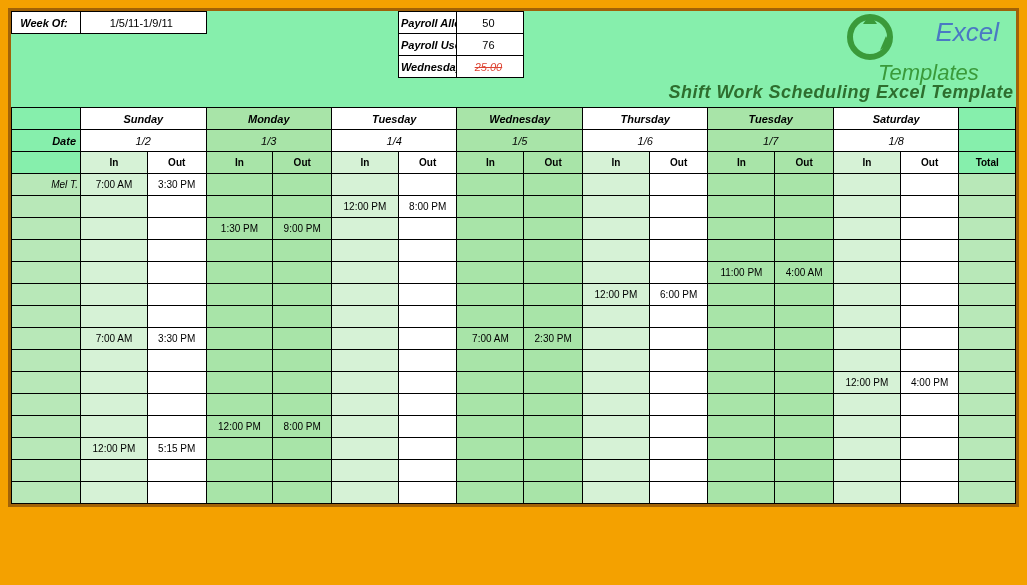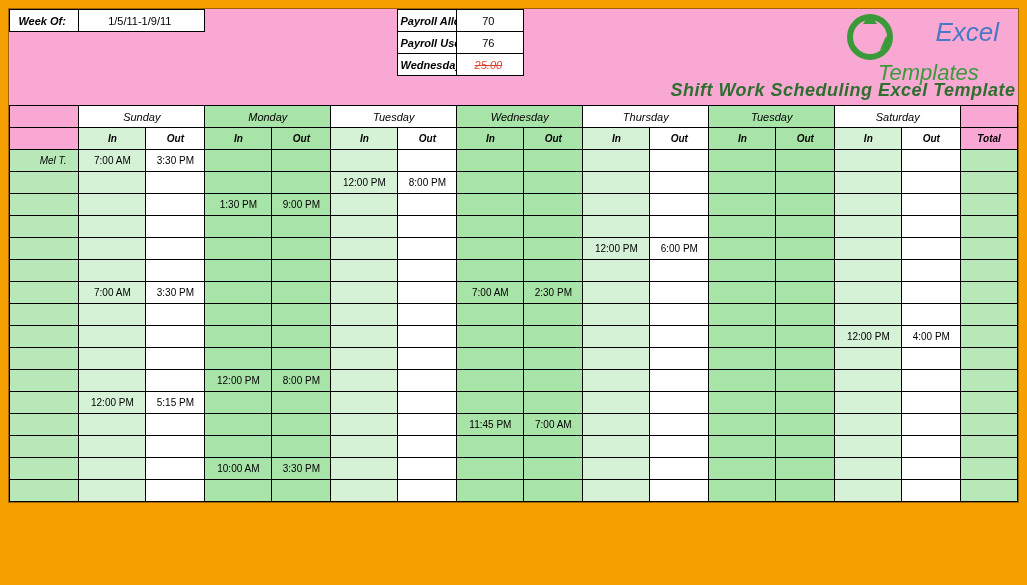--- a/index.html
+++ b/index.html
@@ -1,27 +1,27 @@
 <!DOCTYPE html>
 <html><head>
 <meta charset="utf-8">
 <style>
   * { box-sizing: border-box; margin: 0; padding: 0; }
   body { font-family: Verdana, Arial, sans-serif; background: #f4a100; padding: 8px; width: 1027px; height: 585px; overflow: hidden; }
-  .sheet { background: #f9a8d4; border: 1px solid #a16207; }
+  .sheet { background: #86efac; border: 3px solid #a16207; }
   table { border-collapse: collapse; width: 100%; table-layout: fixed; }
   td, th { border: 1px solid #000; height: 22px; font-size: 10px; text-align: center; padding: 0 2px; overflow: hidden; white-space: nowrap; }
   .hdr-row td { border: 1px solid #000; text-align: right; font-size: 11px; padding-right: 6px; }
   .hdr-row .lbl { font-weight: bold; font-style: italic; background: #fff; }
   .hdr-row .val { text-align: center; background: #fff; }
   .title-row td { height: 30px; font-size: 18px; font-weight: bold; font-style: italic; color: #2e6e2e; text-align: right; border: none; letter-spacing: .5px; }
-  .day-hdr td { font-style: italic; font-weight: normal; font-size: 11px; }
+  .day-hdr td { font-style: italic; font-weight: bold; font-size: 11px; }
   .date-hdr td { font-style: italic; font-size: 11px; }
-  .inout-hdr td { font-style: italic; font-weight: bold; font-size: 10px; }
-  .a-name { background: #b8e8b8; font-style: italic; text-align: center; padding-left: 20px; font-size: 10px; }
+  .inout-hdr td { font-weight: bold; font-size: 10px; }
+  .a-name { background: #b8e8b8; font-style: italic; text-align: right; padding-left: 20px; font-size: 10px; }
   .a-light { background: #d6f2d6; }
   .a-green { background: #a8e4a8; }
   .a-white { background: #fff; }
   .a-total { background: #b8e8b8; }
   .logo { position: absolute; right: 28px; top: 14px; text-align: left; }
   .logo .l1 { font-family: Impact, sans-serif; font-size: 26px; color: #4a78c4; font-style: italic; margin-left: 32px; }
   .logo .l2 { font-family: Impact, sans-serif; font-size: 22px; color: #3a9a3a; font-style: italic; margin-top: 44px; }
   .logo svg { vertical-align: middle; margin-right: 6px; }
   .over { font-weight: bold; }
   .rem-val { color: #d43; font-style: italic; text-decoration: line-through; }
@@ -59,21 +59,21 @@
         <col style="width:56px">
     <col style="width:54px">
   </colgroup>
 
   <tbody>
         <tr class="hdr-row">
     <td class="lbl" style="text-align:center">Week Of:</td>
     <td class="val" colspan="2">1/5/11-1/9/11</td>
     <td colspan="3" style="border:none"></td>
     <td class="lbl">Payroll Alloted</td>
-    <td class="val">70</td>
+    <td class="val">50</td>
     <td colspan="8" style="border:none"></td>
   </tr>
   <tr class="hdr-row">
     <td colspan="3" style="border:none"></td>
     <td colspan="3" style="border:none"></td>
     <td class="lbl">Payroll Used</td>
     <td class="val">76</td>
     <td colspan="8" style="border:none"></td>
   </tr>
   <tr class="hdr-row">
@@ -96,20 +96,31 @@
     <td colspan="2" class="a-white">Sunday</td>
     <td colspan="2" class="a-green">Monday</td>
     <td colspan="2" class="a-white">Tuesday</td>
     <td colspan="2" class="a-green">Wednesday</td>
     <td colspan="2" class="a-white">Thursday</td>
     <td colspan="2" class="a-green">Tuesday</td>
     <td colspan="2" class="a-white">Saturday</td>
     <td></td>
   </tr>
 
+  <tr class="date-hdr">
+    <td style="text-align:right;font-weight:bold;padding-right:4px">Date</td>
+    <td colspan="2" class="a-white">1/2</td>
+    <td colspan="2" class="a-green">1/3</td>
+    <td colspan="2" class="a-white">1/4</td>
+    <td colspan="2" class="a-green">1/5</td>
+    <td colspan="2" class="a-white">1/6</td>
+    <td colspan="2" class="a-green">1/7</td>
+    <td colspan="2" class="a-white">1/8</td>
+    <td></td>
+  </tr>
 
   <tr class="inout-hdr">
     <td></td>
     <td class="a-light">In</td>
           <td class="a-white">Out</td>
     <td class="a-green">In</td>
           <td class="a-green">Out</td>
     <td class="a-light">In</td>
           <td class="a-white">Out</td>
     <td class="a-green">In</td>
@@ -200,20 +211,38 @@
         <tr>
           <td class="a-name"></td>
           <td class="a-light"></td>
           <td class="a-white"></td>
           <td class="a-green"></td>
           <td class="a-green"></td>
           <td class="a-light"></td>
           <td class="a-white"></td>
           <td class="a-green"></td>
           <td class="a-green"></td>
+          <td class="a-light"></td>
+          <td class="a-white"></td>
+          <td class="a-green">11:00 PM</td>
+          <td class="a-green">4:00 AM</td>
+          <td class="a-light"></td>
+          <td class="a-white"></td>
+          <td class="a-total"></td>
+        </tr>
+        <tr>
+          <td class="a-name"></td>
+          <td class="a-light"></td>
+          <td class="a-white"></td>
+          <td class="a-green"></td>
+          <td class="a-green"></td>
+          <td class="a-light"></td>
+          <td class="a-white"></td>
+          <td class="a-green"></td>
+          <td class="a-green"></td>
           <td class="a-light">12:00 PM</td>
           <td class="a-white">6:00 PM</td>
           <td class="a-green"></td>
           <td class="a-green"></td>
           <td class="a-light"></td>
           <td class="a-white"></td>
           <td class="a-total"></td>
         </tr>
         <tr>
           <td class="a-name"></td>
@@ -342,56 +371,20 @@
           <td class="a-total"></td>
         </tr>
         <tr>
           <td class="a-name"></td>
           <td class="a-light"></td>
           <td class="a-white"></td>
           <td class="a-green"></td>
           <td class="a-green"></td>
           <td class="a-light"></td>
           <td class="a-white"></td>
-          <td class="a-green">11:45 PM</td>
-          <td class="a-green">7:00 AM</td>
-          <td class="a-light"></td>
-          <td class="a-white"></td>
-          <td class="a-green"></td>
-          <td class="a-green"></td>
-          <td class="a-light"></td>
-          <td class="a-white"></td>
-          <td class="a-total"></td>
-        </tr>
-        <tr>
-          <td class="a-name"></td>
-          <td class="a-light"></td>
-          <td class="a-white"></td>
-          <td class="a-green"></td>
-          <td class="a-green"></td>
-          <td class="a-light"></td>
-          <td class="a-white"></td>
-          <td class="a-green"></td>
-          <td class="a-green"></td>
-          <td class="a-light"></td>
-          <td class="a-white"></td>
-          <td class="a-green"></td>
-          <td class="a-green"></td>
-          <td class="a-light"></td>
-          <td class="a-white"></td>
-          <td class="a-total"></td>
-        </tr>
-        <tr>
-          <td class="a-name"></td>
-          <td class="a-light"></td>
-          <td class="a-white"></td>
-          <td class="a-green">10:00 AM</td>
-          <td class="a-green">3:30 PM</td>
-          <td class="a-light"></td>
-          <td class="a-white"></td>
           <td class="a-green"></td>
           <td class="a-green"></td>
           <td class="a-light"></td>
           <td class="a-white"></td>
           <td class="a-green"></td>
           <td class="a-green"></td>
           <td class="a-light"></td>
           <td class="a-white"></td>
           <td class="a-total"></td>
         </tr>

